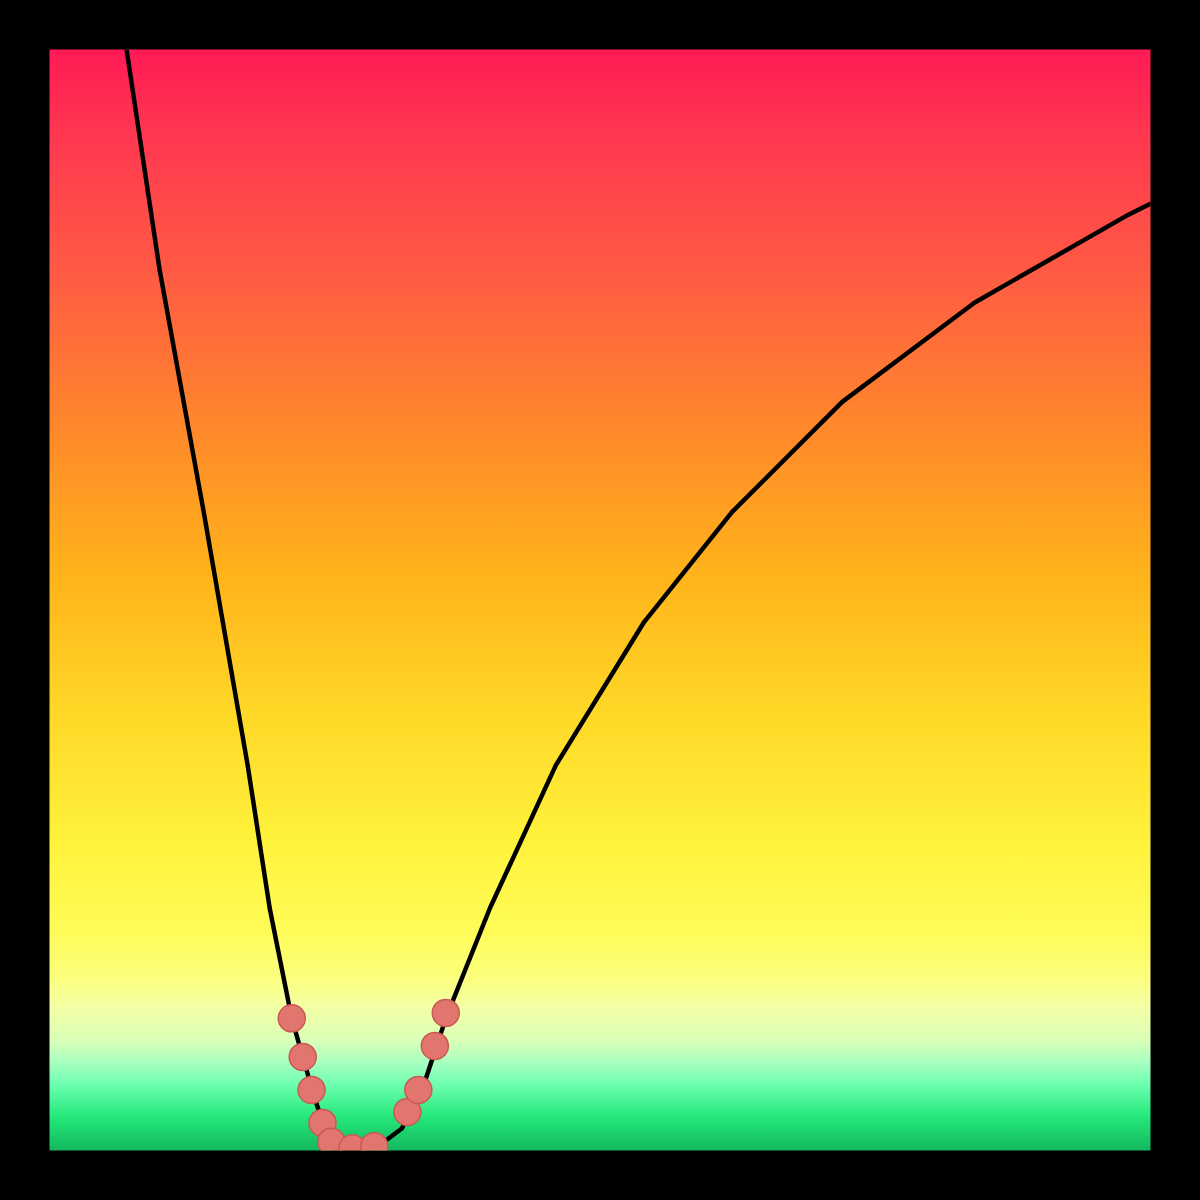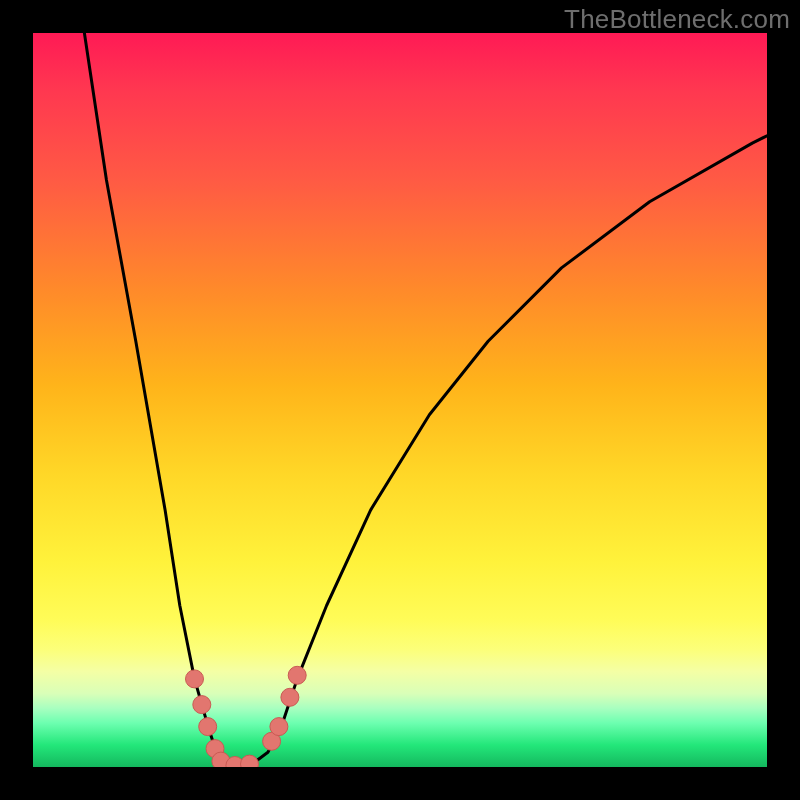--- a/index.html
+++ b/index.html
@@ -58,21 +58,20 @@
     left: 0;
     top: 0;
     width: 734px;
     height: 734px;
   }
 </style>
 </head>
 <body>
 
 <div class="frame">
-  <div class="watermark">TheBottleneck.com</div>
   <div class="plot-area">
     <svg class="curve-layer" viewBox="0 0 734 734" preserveAspectRatio="none">
       <path id="curve-path" fill="none" stroke-width="3" stroke-linecap="round" stroke-linejoin="round" d="M51.4 0.0 L73.4 146.8 L102.8 308.3 L132.1 477.1 L146.8 572.5 L161.5 645.9 L176.2 697.3 L183.5 719.3 L190.8 734.0 L198.2 734.0 L205.5 734.0 L220.2 730.3 L234.9 719.3 L249.6 690.0 L264.2 645.9 L293.6 572.5 L337.6 477.1 L396.4 381.7 L455.1 308.3 L528.5 234.9 L616.6 168.8 L719.3 110.1 L734.0 102.8" stroke="#000000"></path>
       <g id="dots-group">
           <circle cx="161.5" cy="645.9" r="9" fill="#e2766f" stroke="#c95a53" stroke-width="1"></circle>
           <circle cx="168.8" cy="671.6" r="9" fill="#e2766f" stroke="#c95a53" stroke-width="1"></circle>
           <circle cx="174.7" cy="693.6" r="9" fill="#e2766f" stroke="#c95a53" stroke-width="1"></circle>
           <circle cx="182.0" cy="715.6" r="9" fill="#e2766f" stroke="#c95a53" stroke-width="1"></circle>
           <circle cx="187.9" cy="728.1" r="9" fill="#e2766f" stroke="#c95a53" stroke-width="1"></circle>
           <circle cx="201.9" cy="732.5" r="9" fill="#e2766f" stroke="#c95a53" stroke-width="1"></circle>

